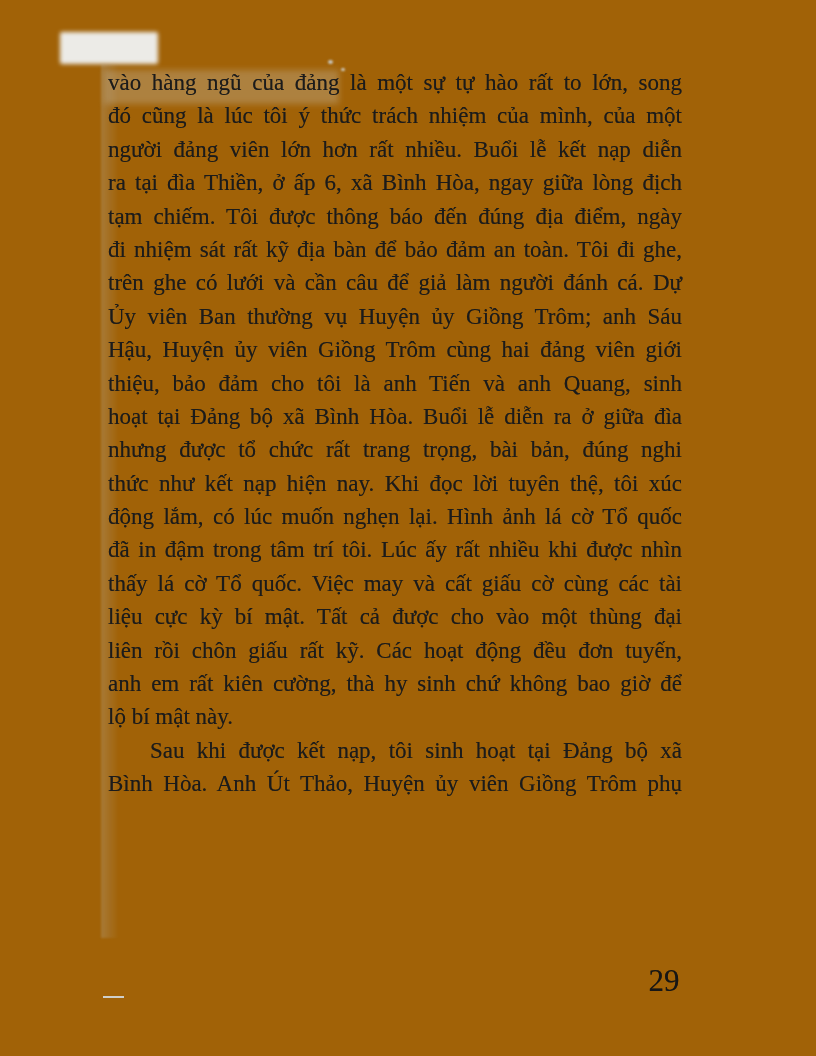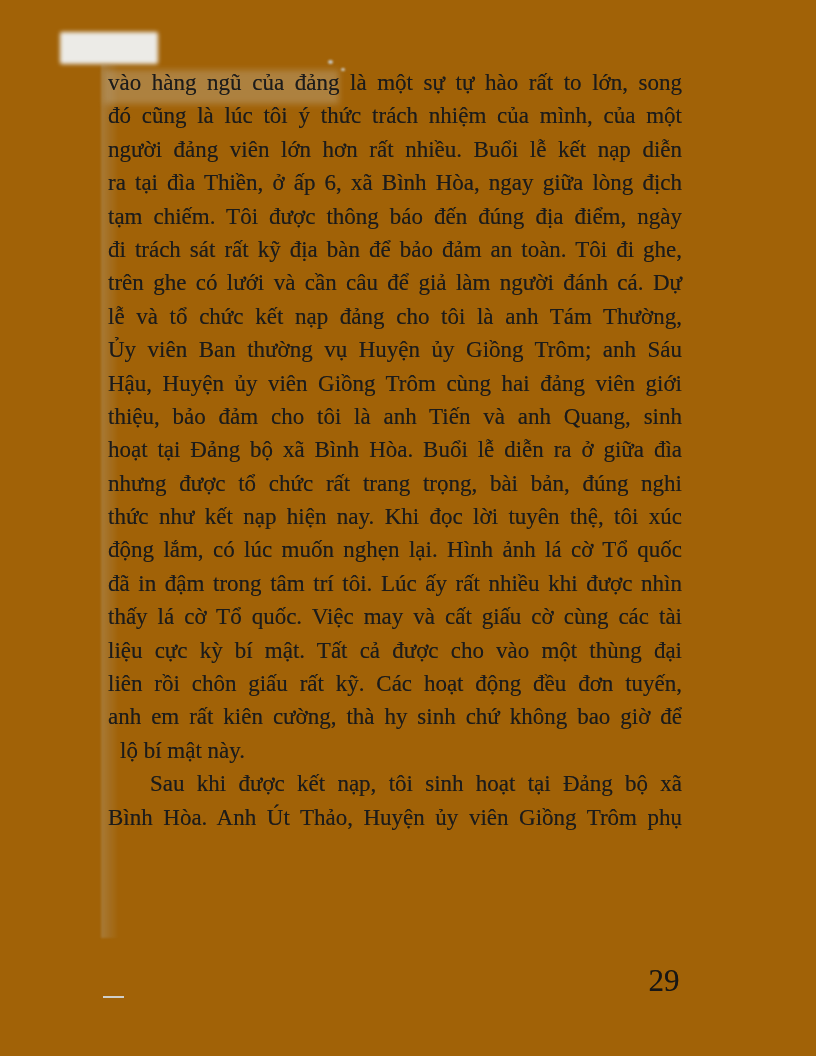--- a/index.html
+++ b/index.html
@@ -52,21 +52,21 @@
     font-size: 23px;
   }
   .line {
     height: 33.4px;
     line-height: 33.4px;
     text-align: justify;
     text-align-last: justify;
     white-space: nowrap;
     text-shadow: 0 0 0.5px rgba(27,27,27,0.55);
   }
-  .line.short-end { text-align-last: left; margin-left: 12px; }
+  .line.short-end { text-align-last: left; }
   .line.indent { padding-left: 42px; }
   #page-number {
     position: absolute;
     left: 640px; top: 962px; width: 48px;
     text-align: center;
     font-size: 31px;
     line-height: 38px;
     color: #161616;
     text-shadow: 0 0 0.5px rgba(0,0,0,0.4);
   }
@@ -80,23 +80,22 @@
   <div id="left-shade" class="artifact"></div>
   <div id="speck-1" class="artifact"></div>
   <div id="speck-2" class="artifact"></div>
   <div id="dash" class="artifact"></div>
   <div id="text-block">
       <div class="line">vào hàng ngũ của đảng là một sự tự hào rất to lớn, song</div>
       <div class="line">đó cũng là lúc tôi ý thức trách nhiệm của mình, của một</div>
       <div class="line">người đảng viên lớn hơn rất nhiều. Buổi lễ kết nạp diễn</div>
       <div class="line">ra tại đìa Thiền, ở ấp 6, xã Bình Hòa, ngay giữa lòng địch</div>
       <div class="line">tạm chiếm. Tôi được thông báo đến đúng địa điểm, ngày</div>
-      <div class="line">đi trách sát rất kỹ địa bàn để bảo đảm an toàn. Tôi đi ghe,</div>
+      <div class="line">đi nhiệm sát rất kỹ địa bàn để bảo đảm an toàn. Tôi đi ghe,</div>
       <div class="line">trên ghe có lưới và cần câu để giả làm người đánh cá. Dự</div>
-      <div class="line">lễ và tổ chức kết nạp đảng cho tôi là anh Tám Thường,</div>
       <div class="line">Ủy viên Ban thường vụ Huyện ủy Giồng Trôm; anh Sáu</div>
       <div class="line">Hậu, Huyện ủy viên Giồng Trôm cùng hai đảng viên giới</div>
       <div class="line">thiệu, bảo đảm cho tôi là anh Tiến và anh Quang, sinh</div>
       <div class="line">hoạt tại Đảng bộ xã Bình Hòa. Buổi lễ diễn ra ở giữa đìa</div>
       <div class="line">nhưng được tổ chức rất trang trọng, bài bản, đúng nghi</div>
       <div class="line">thức như kết nạp hiện nay. Khi đọc lời tuyên thệ, tôi xúc</div>
       <div class="line">động lắm, có lúc muốn nghẹn lại. Hình ảnh lá cờ Tổ quốc</div>
       <div class="line">đã in đậm trong tâm trí tôi. Lúc ấy rất nhiều khi được nhìn</div>
       <div class="line">thấy lá cờ Tổ quốc. Việc may và cất giấu cờ cùng các tài</div>
       <div class="line">liệu cực kỳ bí mật. Tất cả được cho vào một thùng đại</div>

